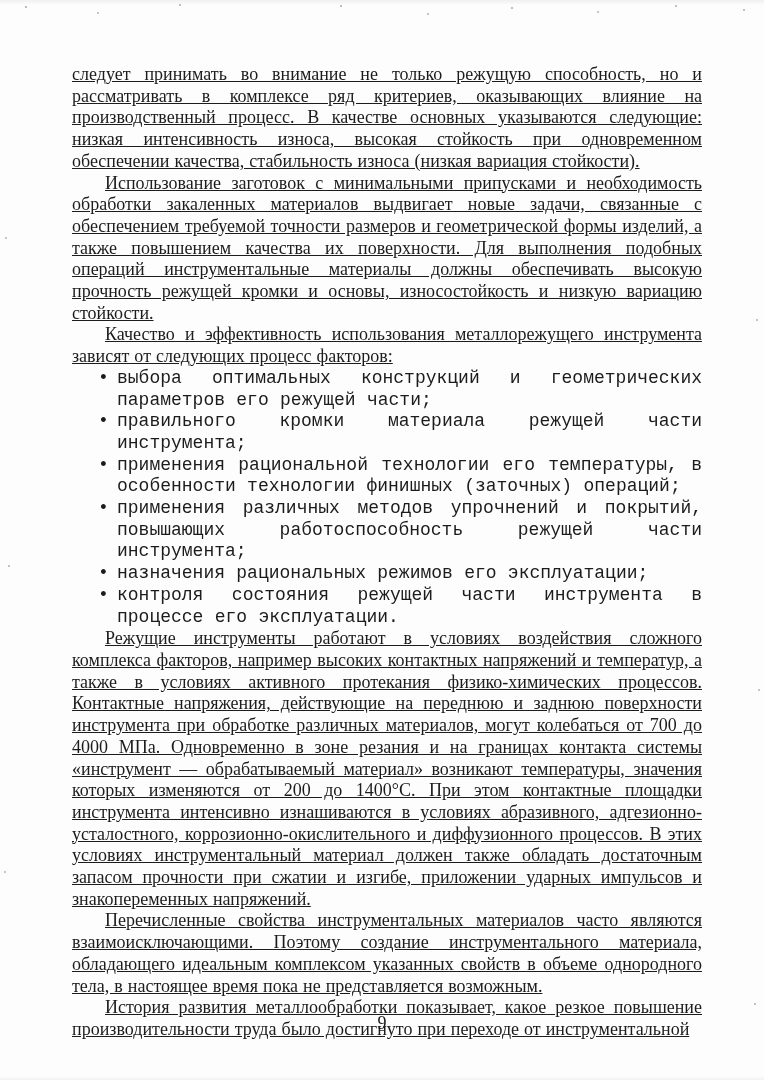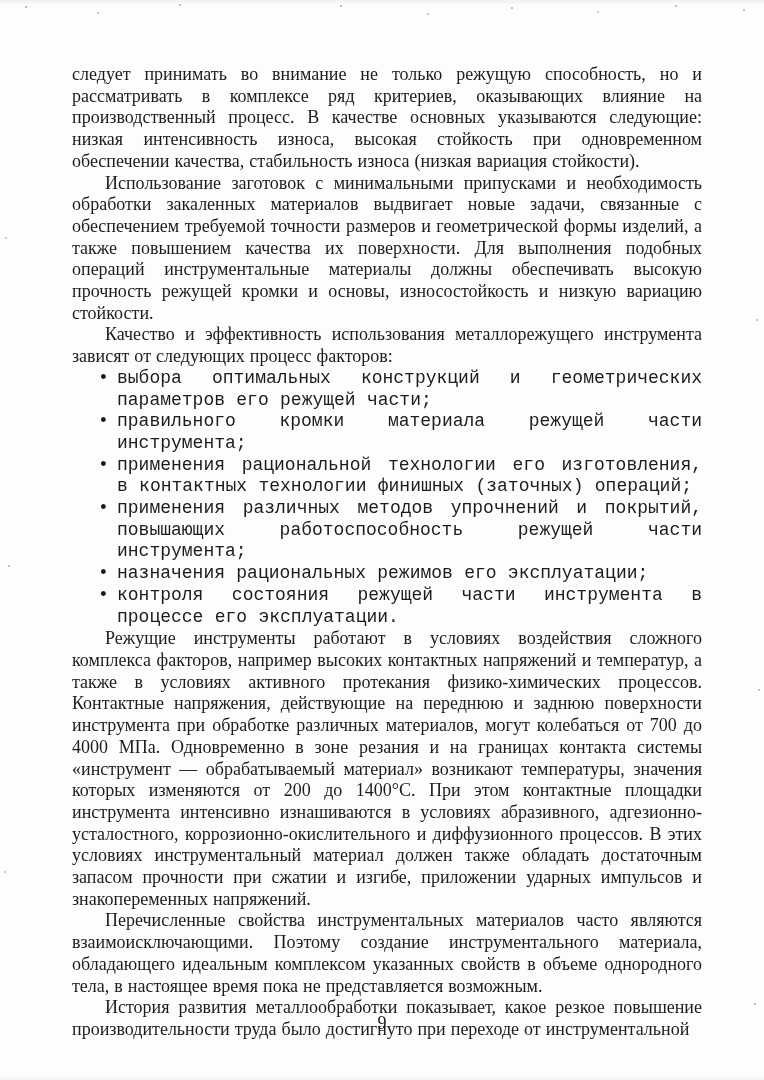--- a/index.html
+++ b/index.html
@@ -51,20 +51,21 @@
     width: 630px;
     font-size: 18px;
     line-height: 21.7px;
     text-align: justify;
     word-spacing: 0.5px;
   }
   p.para {
     margin: 0;
     padding: 0;
     text-indent: 33px;
+    text-decoration: underline;
   }
   p.para.no-indent {
     text-indent: 0;
   }
   ul.bullet-list {
     margin: 0;
     padding: 0;
     list-style: none;
     font-family: Liberation Mono, monospace;
   }
@@ -95,21 +96,21 @@
   <div class="scan-noise"></div>
 
   <div class="text-column">
     <p class="para no-indent">следует принимать во внимание не только режущую способность, но и рассматривать в комплексе ряд критериев, оказывающих влияние на производственный процесс. В качестве основных указываются следующие: низкая интенсивность износа, высокая стойкость при одновременном обеспечении качества, стабильность износа (низкая вариация стойкости).</p>
     <p class="para">Использование заготовок с минимальными припусками и необходимость обработки закаленных материалов выдвигает новые задачи, связанные с обеспечением требуемой точности размеров и геометрической формы изделий, а также повышением качества их поверхности. Для выполнения подобных операций инструментальные материалы должны обеспечивать высокую прочность режущей кромки и основы, износостойкость и низкую вариацию стойкости.</p>
     <p class="para">Качество и эффективность использования металлорежущего инструмента зависят от следующих процесс факторов:</p>
 
     <ul class="bullet-list">
       <li>выбора оптимальных конструкций и геометрических параметров его режущей части;</li>
       <li>правильного кромки материала режущей части инструмента;</li>
-      <li>применения рациональной технологии его изготовления, в контактных технологии финишных (заточных) операций;</li>
+      <li>применения рациональной технологии его температуры, в особенности технологии финишных (заточных) операций;</li>
       <li>применения различных методов упрочнений и покрытий, повышающих работоспособность режущей части инструмента;</li>
       <li>назначения рациональных режимов его эксплуатации;</li>
       <li>контроля состояния режущей части инструмента в процессе его эксплуатации.</li>
     </ul>
 
     <p class="para">Режущие инструменты работают в условиях воздействия сложного комплекса факторов, например высоких контактных напряжений и температур, а также в условиях активного протекания физико-химических процессов. Контактные напряжения, действующие на переднюю и заднюю поверхности инструмента при обработке различных материалов, могут колебаться от 700 до 4000 МПа. Одновременно в зоне резания и на границах контакта системы «инструмент — обрабатываемый материал» возникают температуры, значения которых изменяются от 200 до 1400°С. При этом контактные площадки инструмента интенсивно изнашиваются в условиях абразивного, адгезионно-усталостного, коррозионно-окислительного и диффузионного процессов. В этих условиях инструментальный материал должен также обладать достаточным запасом прочности при сжатии и изгибе, приложении ударных импульсов и знакопеременных напряжений.</p>
     <p class="para">Перечисленные свойства инструментальных материалов часто являются взаимоисключающими. Поэтому создание инструментального материала, обладающего идеальным комплексом указанных свойств в объеме однородного тела, в настоящее время пока не представляется возможным.</p>
     <p class="para">История развития металлообработки показывает, какое резкое повышение производительности труда было достигнуто при переходе от инструментальной</p>
   </div>
 

